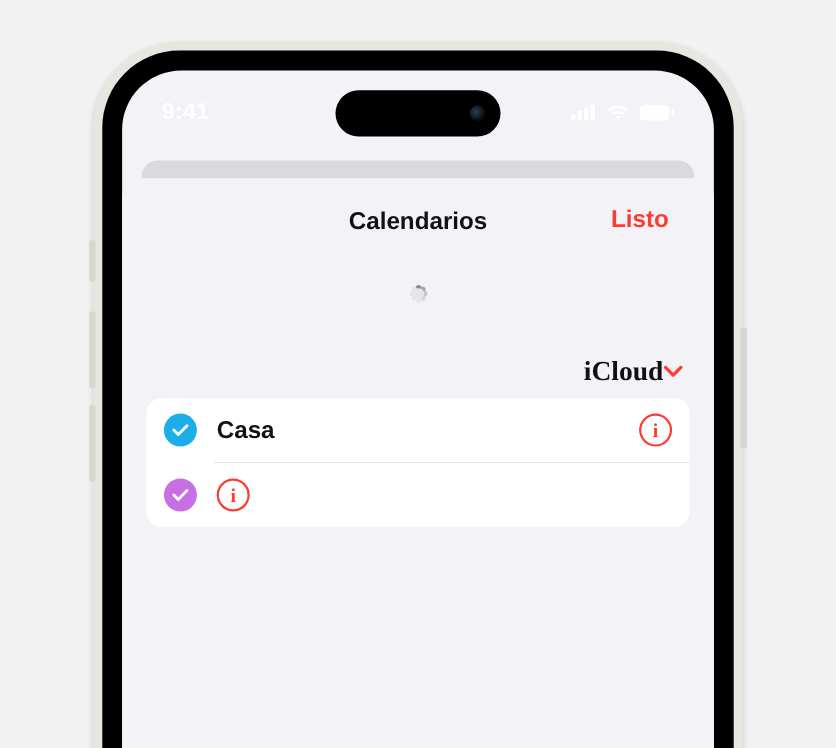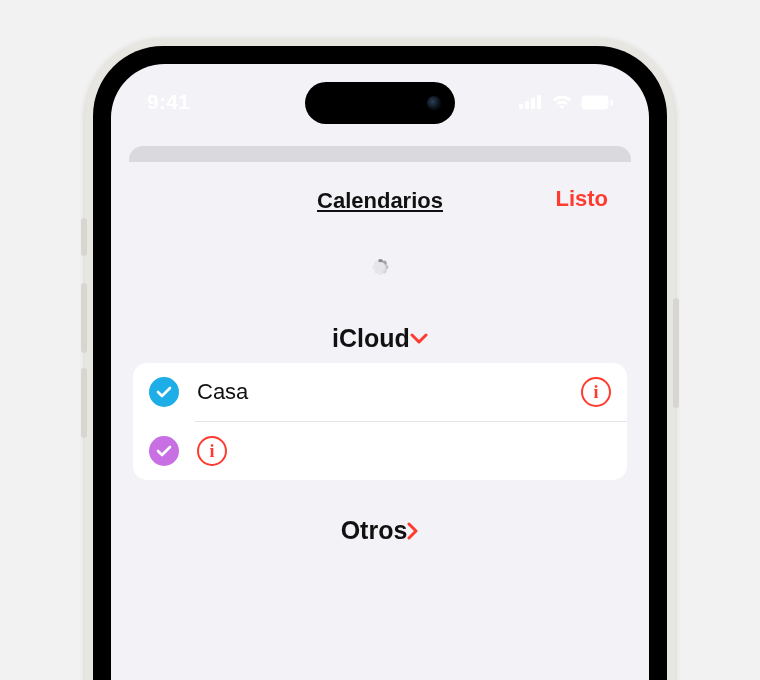--- a/index.html
+++ b/index.html
@@ -113,21 +113,20 @@
       position: relative;
       height: 34px;
       display: flex;
       align-items: center;
       justify-content: center;
     }
     .sheet-title {
       font-size: 22px;
       font-weight: 600;
       color: #111;
-      text-decoration: underline;
     }
     .done-btn {
       position: absolute;
       right: 19px;
       top: 2px;
       font-size: 22px;
       font-weight: 600;
       color: #ff3b30;
       cursor: pointer;
     }
@@ -144,24 +143,25 @@
       position: absolute;
       left: 50%; top: 50%;
       width: 5px; height: 13px;
       border-radius: 3px;
       transform-origin: center -8px;
       margin-left: -2.5px;
       margin-top: 8px;
     }
     .section-header {
       display: flex;
-      justify-content: center;
+      justify-content: flex-end;
       align-items: center;
       padding: 6px 6px 10px 6px;
       cursor: pointer;
+      font-family: Liberation Serif, serif;
     }
     .section-title {
       font-size: 25px;
       font-weight: 700;
       color: #111;
     }
     .section-chevron {
       color: #ff3b30;
     }
     .card {
@@ -189,20 +189,21 @@
       align-items: center;
       justify-content: center;
       flex-shrink: 0;
       cursor: pointer;
     }
     .check svg { stroke: #fff; }
     .row-label {
       flex: 1;
       font-size: 22px;
       color: #111;
+      font-weight: bold;
     }
     .info-btn {
       width: 30px; height: 30px;
       border: 2.2px solid #ff3b30;
       border-radius: 50%;
       display: flex;
       align-items: center;
       justify-content: center;
       color: #ff3b30;
       font-family: Georgia, serif;
@@ -295,23 +296,17 @@
               <svg width="16" height="12" viewBox="0 0 16 12">
                 <path d="M2 6 L6 10 L14 2" stroke="#fff" stroke-width="2.6" fill="none" stroke-linecap="round" stroke-linejoin="round"></path>
               </svg>
             </div>
             <div class="info-btn">
               <span>i</span>
             </div>
           </div>
         </div>
 
-        <div class="section-header">
-          <div class="section-title">Otros</div>
-          <svg class="section-chevron" width="12" height="18" viewBox="0 0 12 18">
-            <path d="M2 2 L9 9 L2 16" stroke="#ff3b30" stroke-width="3" fill="none" stroke-linecap="round" stroke-linejoin="round"></path>
-          </svg>
-        </div>
 
       </div>
     </div>
   </div>
 </div>
 
 </body></html>

